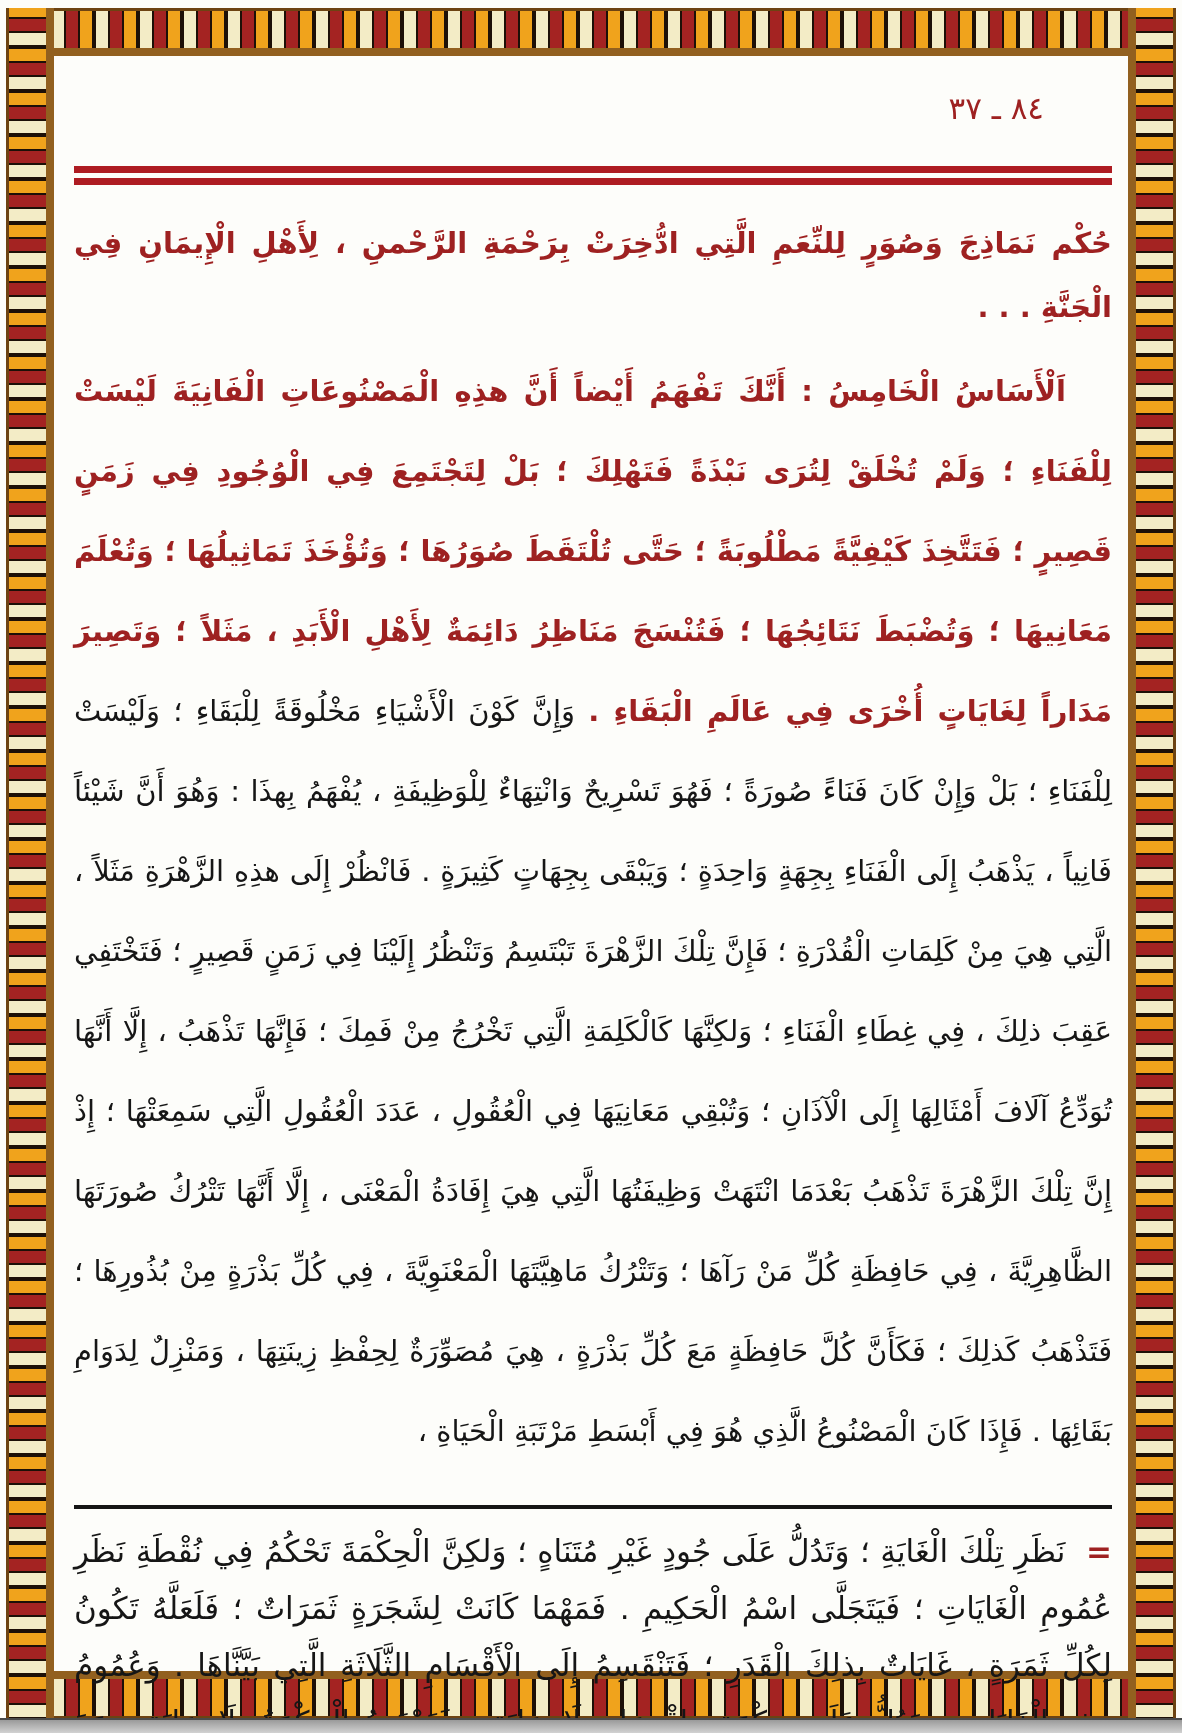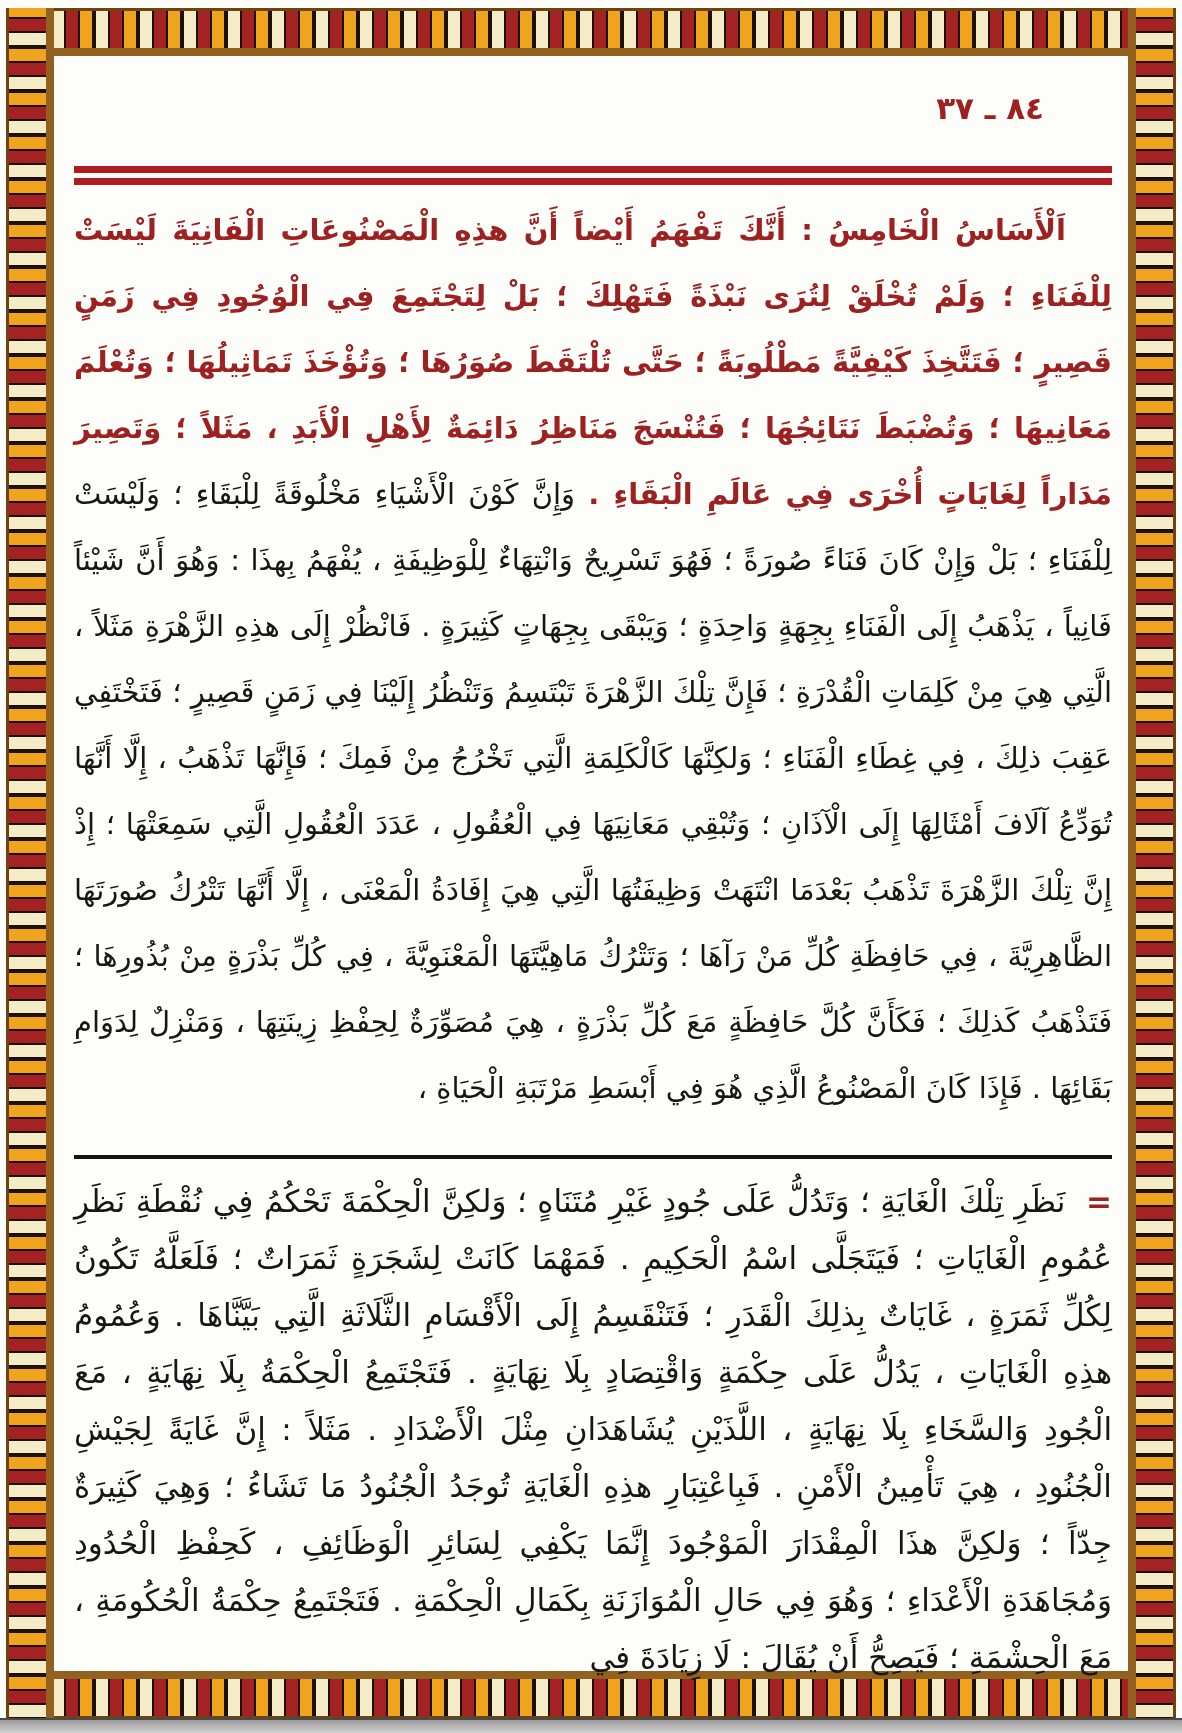--- a/index.html
+++ b/index.html
@@ -56,37 +56,37 @@
     direction:rtl;color:var(--text);
   }
   .header{position:relative;height:66px;padding-top:26px;}
   .title{
     margin:0;text-align:center;
     font-size:33px;font-weight:bold;color:var(--accent);
     letter-spacing:1px;
   }
   .page-num{
     position:absolute;top:30px;right:68px;
-    font-size:31px;font-weight:bold;color:var(--accent);
+    font-size:31px;font-weight:normal;color:var(--accent);
     letter-spacing:2px;
     margin-left:12px;
   }
   .double-rule{
     box-sizing:content-box;height:5px;margin-top:14px;
     border-top:7px solid var(--rule_red);
     border-bottom:7px solid var(--rule_red);
   }
   .intro{
     margin:26px 0 0 0;
     font-size:29px;line-height:64px;font-weight:bold;
     color:var(--accent);text-align:justify;
   }
   .main-para{
     margin:12px 0 0 0;
-    font-size:29px;line-height:66px;
+    font-size:29px;line-height:80px;
     text-align:justify;text-indent:46px;
   }
   .red{color:var(--accent);font-weight:bold;}
   .black{color:var(--text);}
   .footnote-sep{height:4px;background:#151515;margin:34px 0 14px 0;}
   .fn-main{
     margin:0;font-size:31px;line-height:57px;text-align:justify;
   }
   .fn-marker{font-weight:bold;color:var(--accent);padding-left:10px;}
   .fn-end{
@@ -104,20 +104,21 @@
   <div class="band v right"></div>
 
   <div class="content">
 
     <header class="header">
       <div class="page-num">٨٤ ـ ٣٧</div>
     </header>
 
     <div class="double-rule"></div>
 
+    <p class="intro">حُكْم نَمَاذِجَ وَصُوَرٍ لِلنِّعَمِ الَّتِي ادُّخِرَتْ بِرَحْمَةِ الرَّحْمنِ ، لِأَهْلِ الْإِيمَانِ فِي الْجَنَّةِ . . .</p>
 
     <p class="main-para">
       <span class="red">اَلْأَسَاسُ الْخَامِسُ : أَنَّكَ تَفْهَمُ أَيْضاً أَنَّ هذِهِ الْمَصْنُوعَاتِ الْفَانِيَةَ لَيْسَتْ لِلْفَنَاءِ ؛ وَلَمْ تُخْلَقْ لِتُرَى نَبْذَةً فَتَهْلِكَ ؛ بَلْ لِتَجْتَمِعَ فِي الْوُجُودِ فِي زَمَنٍ قَصِيرٍ ؛ فَتَتَّخِذَ كَيْفِيَّةً مَطْلُوبَةً ؛ حَتَّى تُلْتَقَطَ صُوَرُهَا ؛ وَتُؤْخَذَ تَمَاثِيلُهَا ؛ وَتُعْلَمَ مَعَانِيهَا ؛ وَتُضْبَطَ نَتَائِجُهَا ؛ فَتُنْسَجَ مَنَاظِرُ دَائِمَةٌ لِأَهْلِ الْأَبَدِ ، مَثَلاً ؛ وَتَصِيرَ مَدَاراً لِغَايَاتٍ أُخْرَى فِي عَالَمِ الْبَقَاءِ .</span>
       <span class="black">وَإِنَّ كَوْنَ الْأَشْيَاءِ مَخْلُوقَةً لِلْبَقَاءِ ؛ وَلَيْسَتْ لِلْفَنَاءِ ؛ بَلْ وَإِنْ كَانَ فَنَاءً صُورَةً ؛ فَهُوَ تَسْرِيحٌ وَانْتِهَاءٌ لِلْوَظِيفَةِ ، يُفْهَمُ بِهذَا : وَهُوَ أَنَّ شَيْئاً فَانِياً ، يَذْهَبُ إِلَى الْفَنَاءِ بِجِهَةٍ وَاحِدَةٍ ؛ وَيَبْقَى بِجِهَاتٍ كَثِيرَةٍ . فَانْظُرْ إِلَى هذِهِ الزَّهْرَةِ مَثَلاً ، الَّتِي هِيَ مِنْ كَلِمَاتِ الْقُدْرَةِ ؛ فَإِنَّ تِلْكَ الزَّهْرَةَ تَبْتَسِمُ وَتَنْظُرُ إِلَيْنَا فِي زَمَنٍ قَصِيرٍ ؛ فَتَخْتَفِي عَقِبَ ذلِكَ ، فِي غِطَاءِ الْفَنَاءِ ؛ وَلكِنَّهَا كَالْكَلِمَةِ الَّتِي تَخْرُجُ مِنْ فَمِكَ ؛ فَإِنَّهَا تَذْهَبُ ، إِلَّا أَنَّهَا تُوَدِّعُ آلَافَ أَمْثَالِهَا إِلَى الْآذَانِ ؛ وَتُبْقِي مَعَانِيَهَا فِي الْعُقُولِ ، عَدَدَ الْعُقُولِ الَّتِي سَمِعَتْهَا ؛ إِذْ إِنَّ تِلْكَ الزَّهْرَةَ تَذْهَبُ بَعْدَمَا انْتَهَتْ وَظِيفَتُهَا الَّتِي هِيَ إِفَادَةُ الْمَعْنَى ، إِلَّا أَنَّهَا تَتْرُكُ صُورَتَهَا الظَّاهِرِيَّةَ ، فِي حَافِظَةِ كُلِّ مَنْ رَآهَا ؛ وَتَتْرُكُ مَاهِيَّتَهَا الْمَعْنَوِيَّةَ ، فِي كُلِّ بَذْرَةٍ مِنْ بُذُورِهَا ؛ فَتَذْهَبُ كَذلِكَ ؛ فَكَأَنَّ كُلَّ حَافِظَةٍ مَعَ كُلِّ بَذْرَةٍ ، هِيَ مُصَوِّرَةٌ لِحِفْظِ زِينَتِهَا ، وَمَنْزِلٌ لِدَوَامِ بَقَائِهَا . فَإِذَا كَانَ الْمَصْنُوعُ الَّذِي هُوَ فِي أَبْسَطِ مَرْتَبَةِ الْحَيَاةِ ،</span>
     </p>
 
     <div class="footnote-sep"></div>
 
     <div class="footnote">
       <p class="fn-main">

